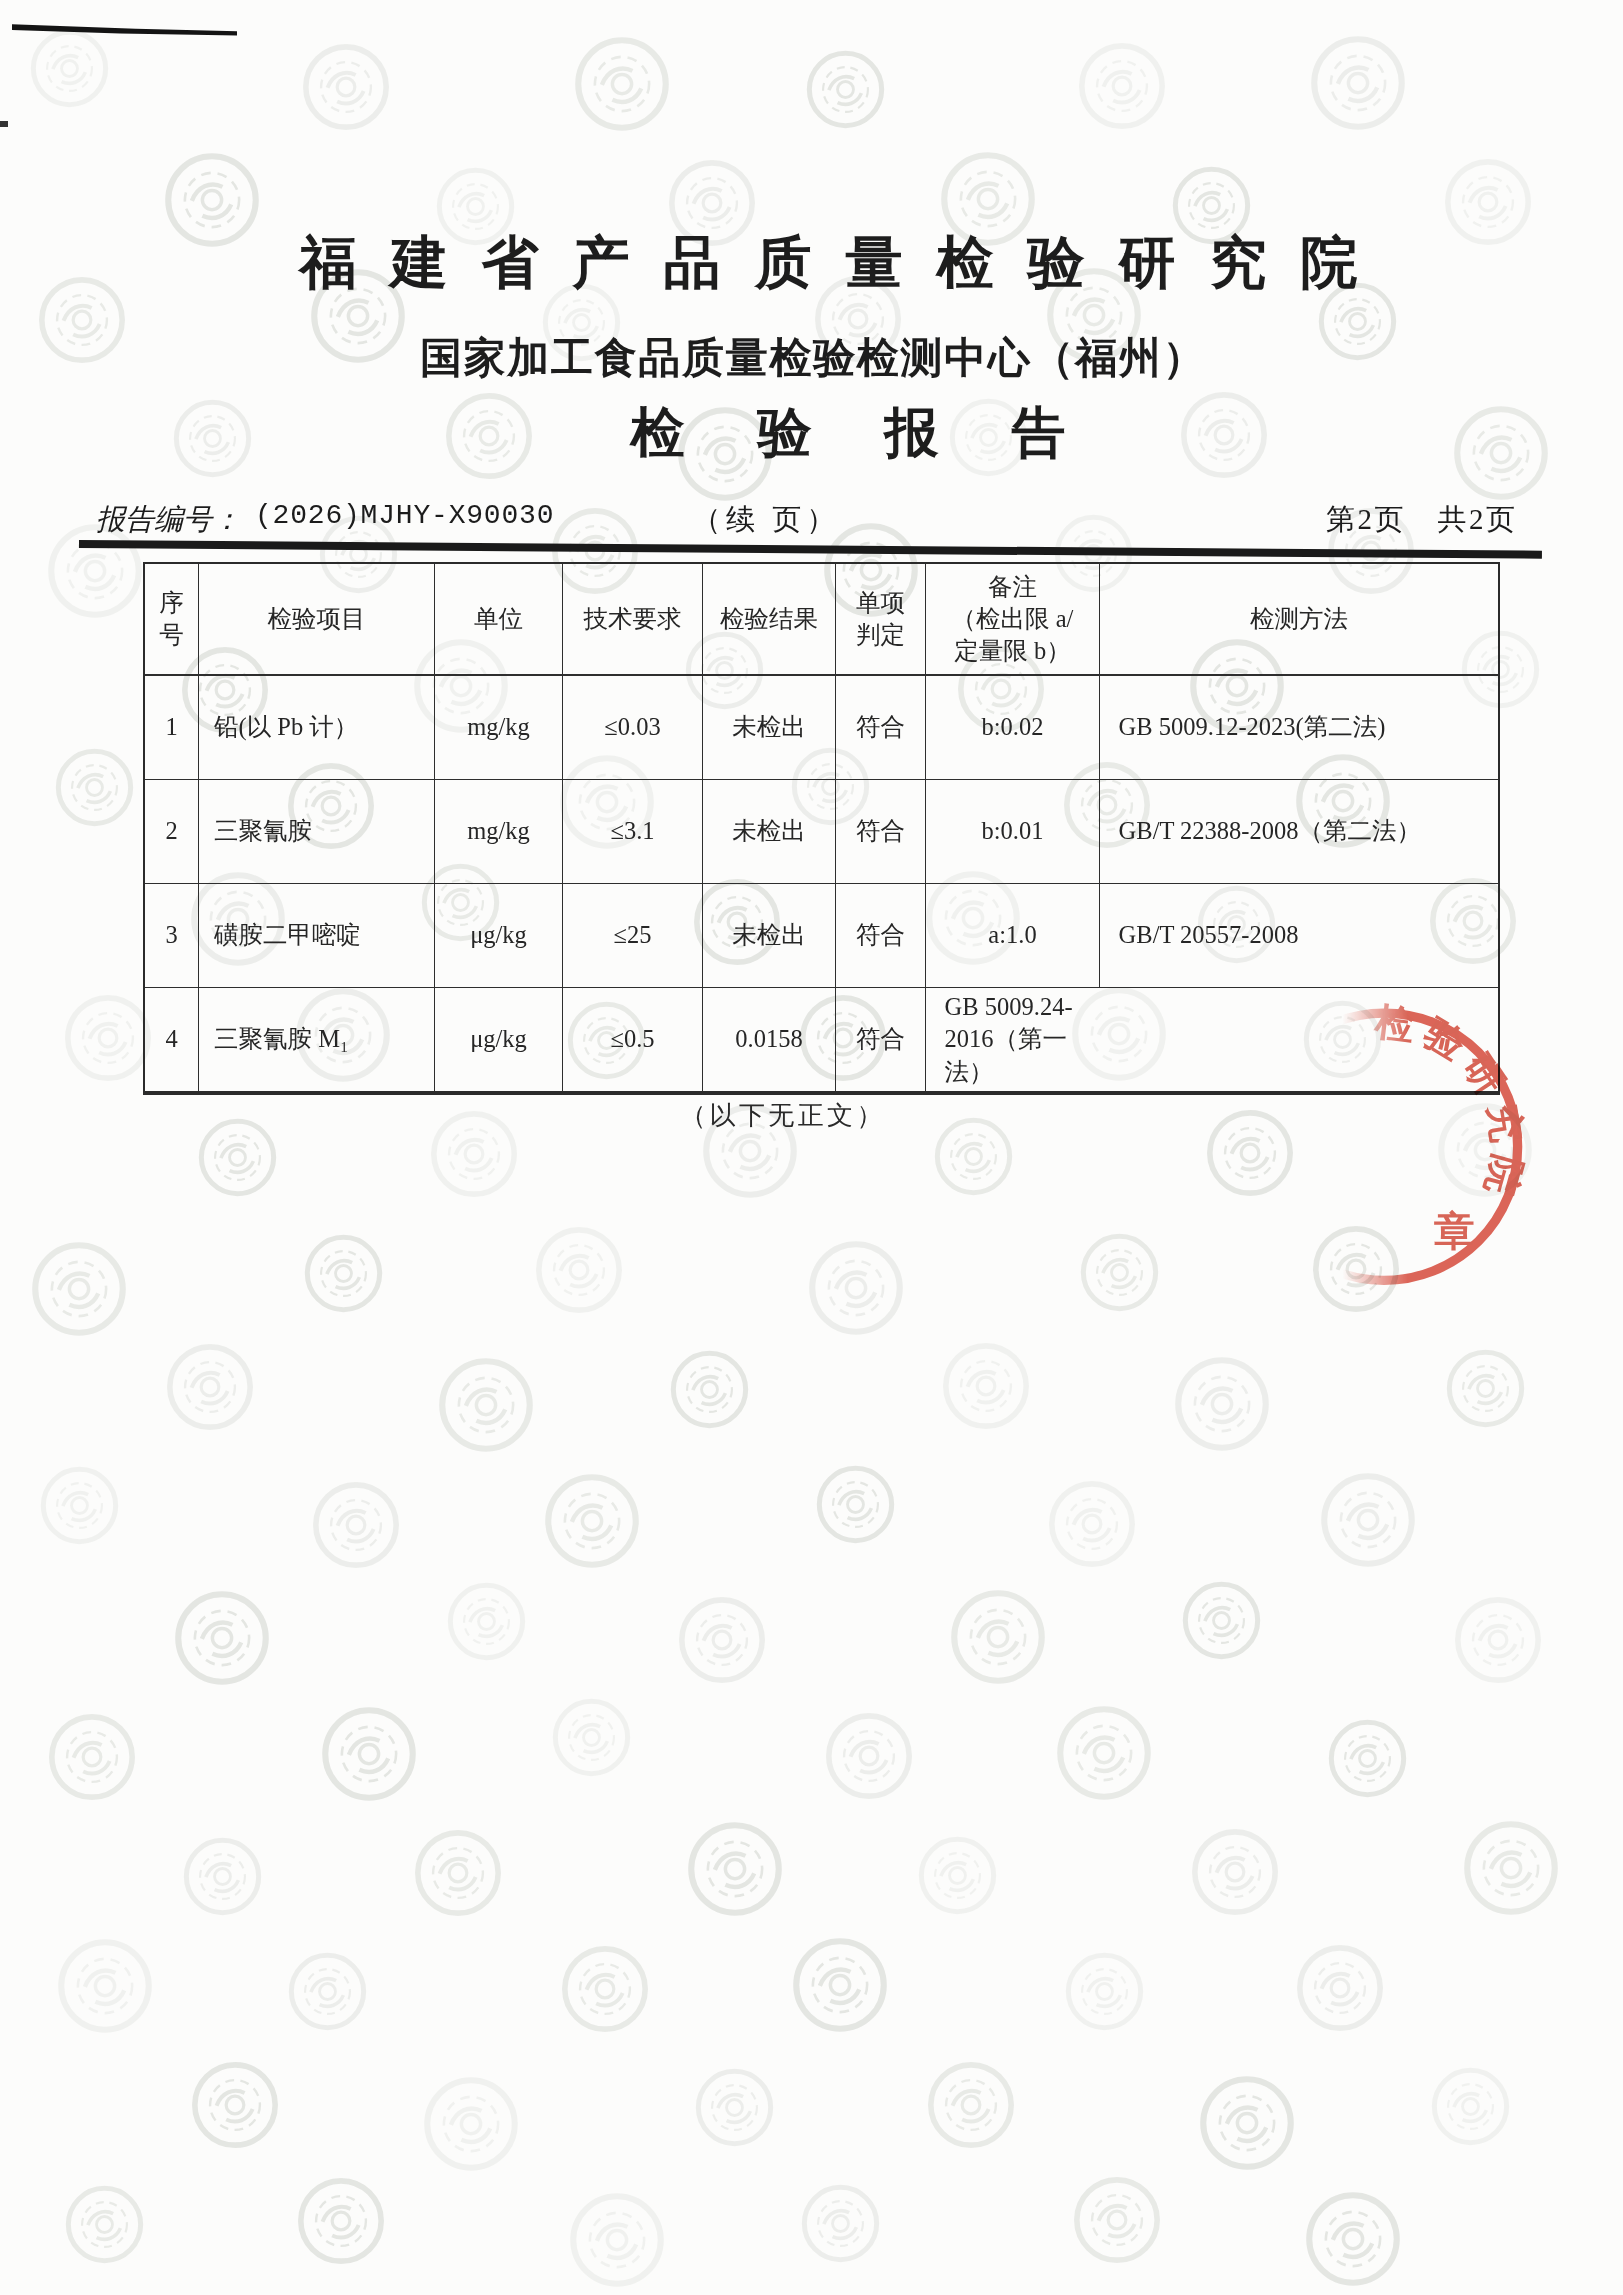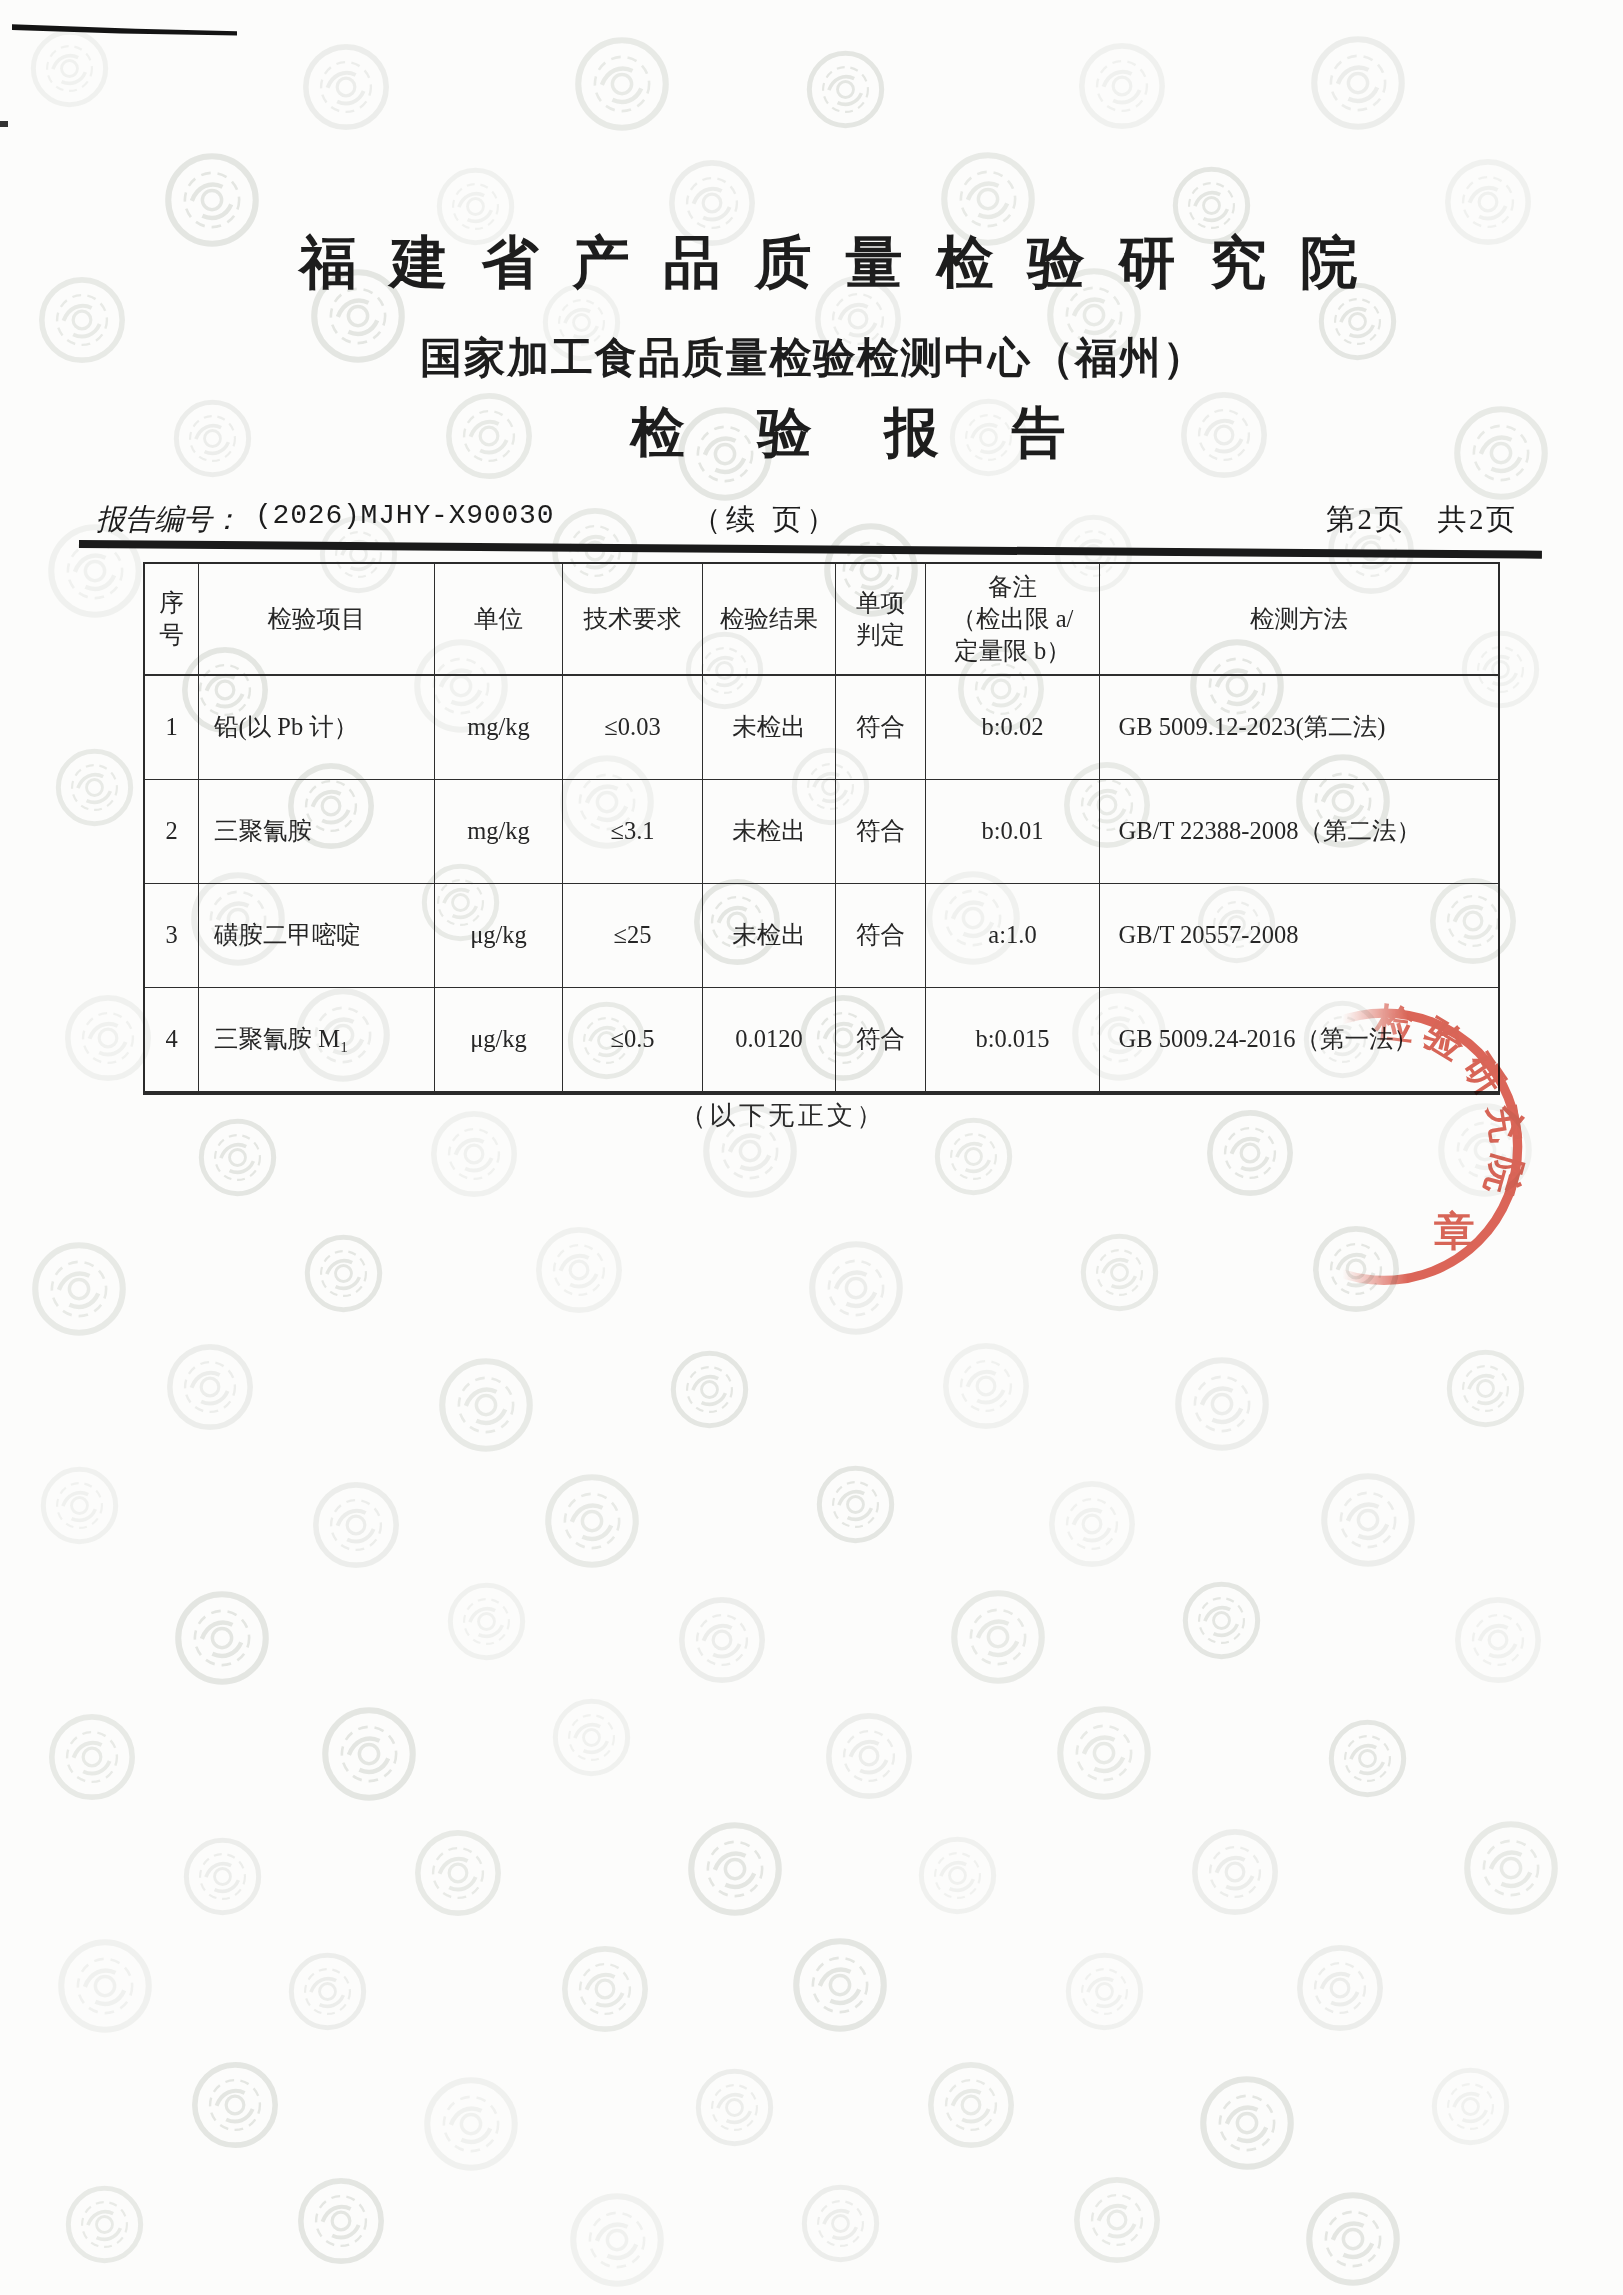--- a/index.html
+++ b/index.html
@@ -482,23 +482,22 @@
   <div class="cell">≤25</div>
   <div class="cell">未检出</div>
   <div class="cell">符合</div>
   <div class="cell">a:1.0</div>
   <div class="cell alm lastc">GB/T 20557-2008</div>
 
   <div class="cell lastr">4</div>
   <div class="cell al lastr">三聚氰胺 M₁</div>
   <div class="cell lastr">μg/kg</div>
   <div class="cell lastr">≤0.5</div>
-  <div class="cell lastr">0.0120</div>
+  <div class="cell lastr">0.0158</div>
   <div class="cell lastr">符合</div>
-  <div class="cell lastr">b:0.015</div>
   <div class="cell alm lastc lastr">GB 5009.24-2016（第一法）</div>
 </div>
 
 <div id="end-note">（以下无正文）</div>
 
 <svg id="seal" viewBox="0 0 350 350">
   <defs>
     <linearGradient id="gradL" x1="0" y1="0" x2="1" y2="0">
       <stop offset="0" stop-color="#000"></stop>
       <stop offset="0.36" stop-color="#000"></stop>

